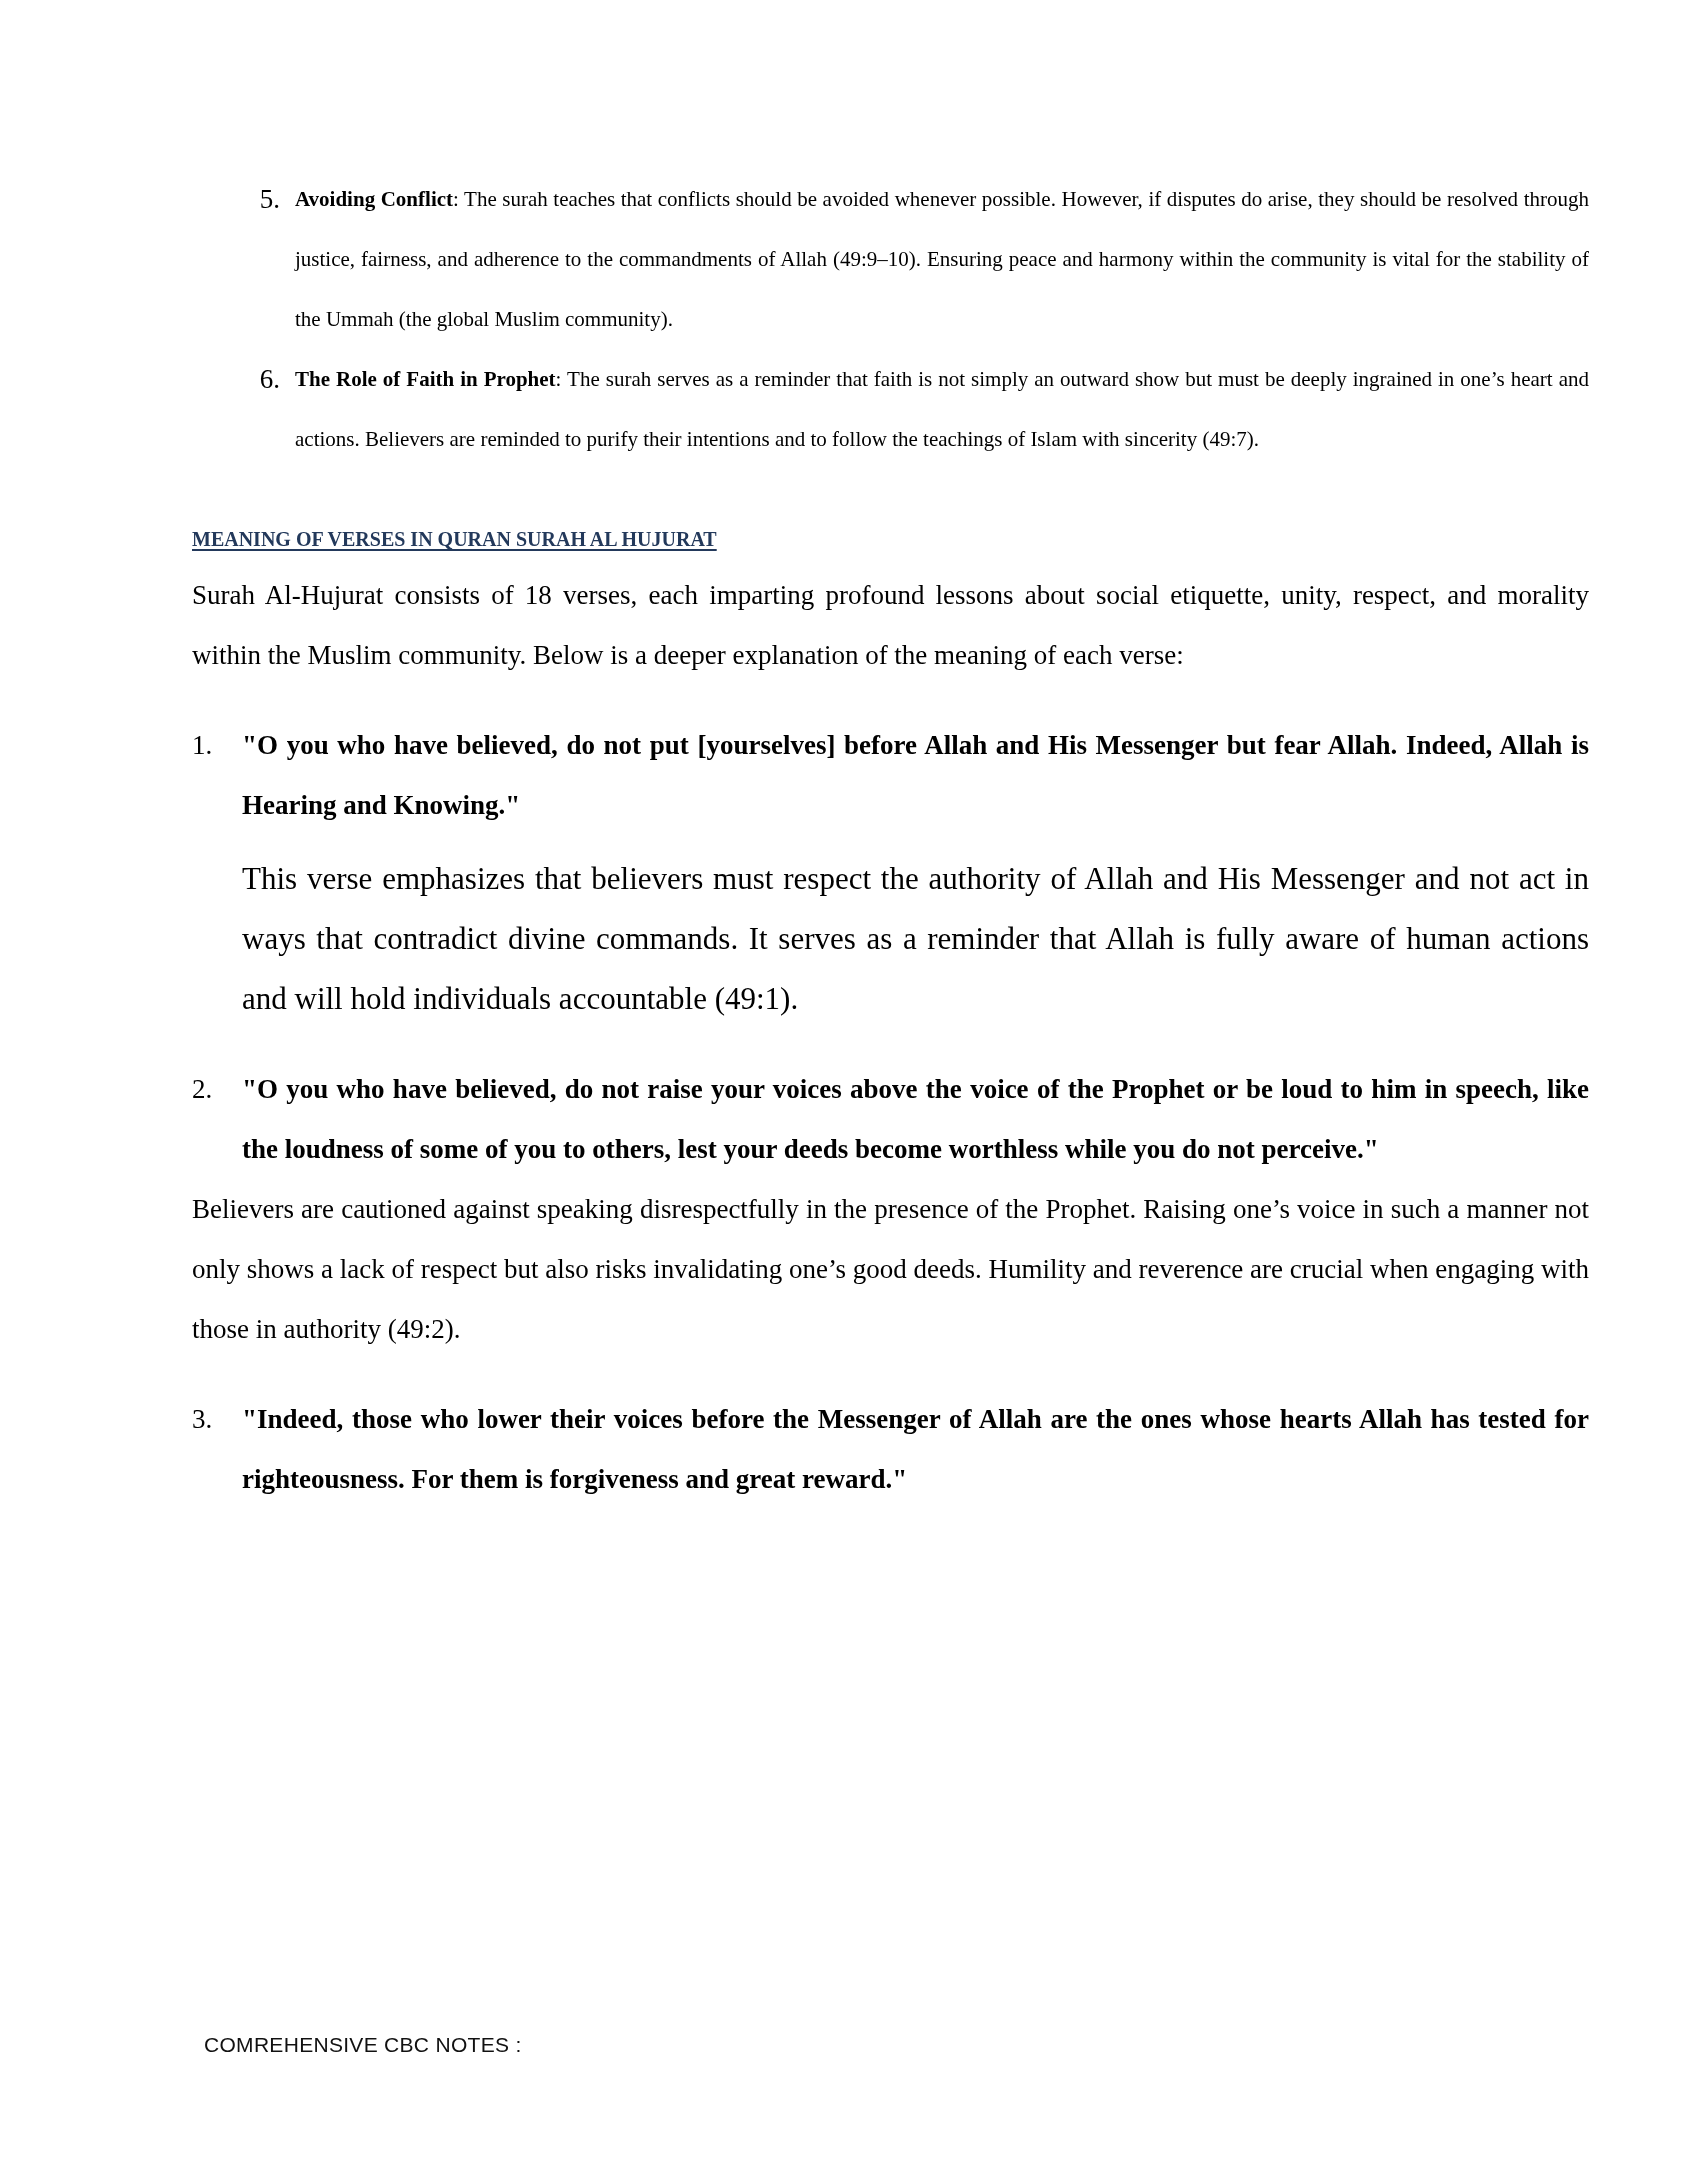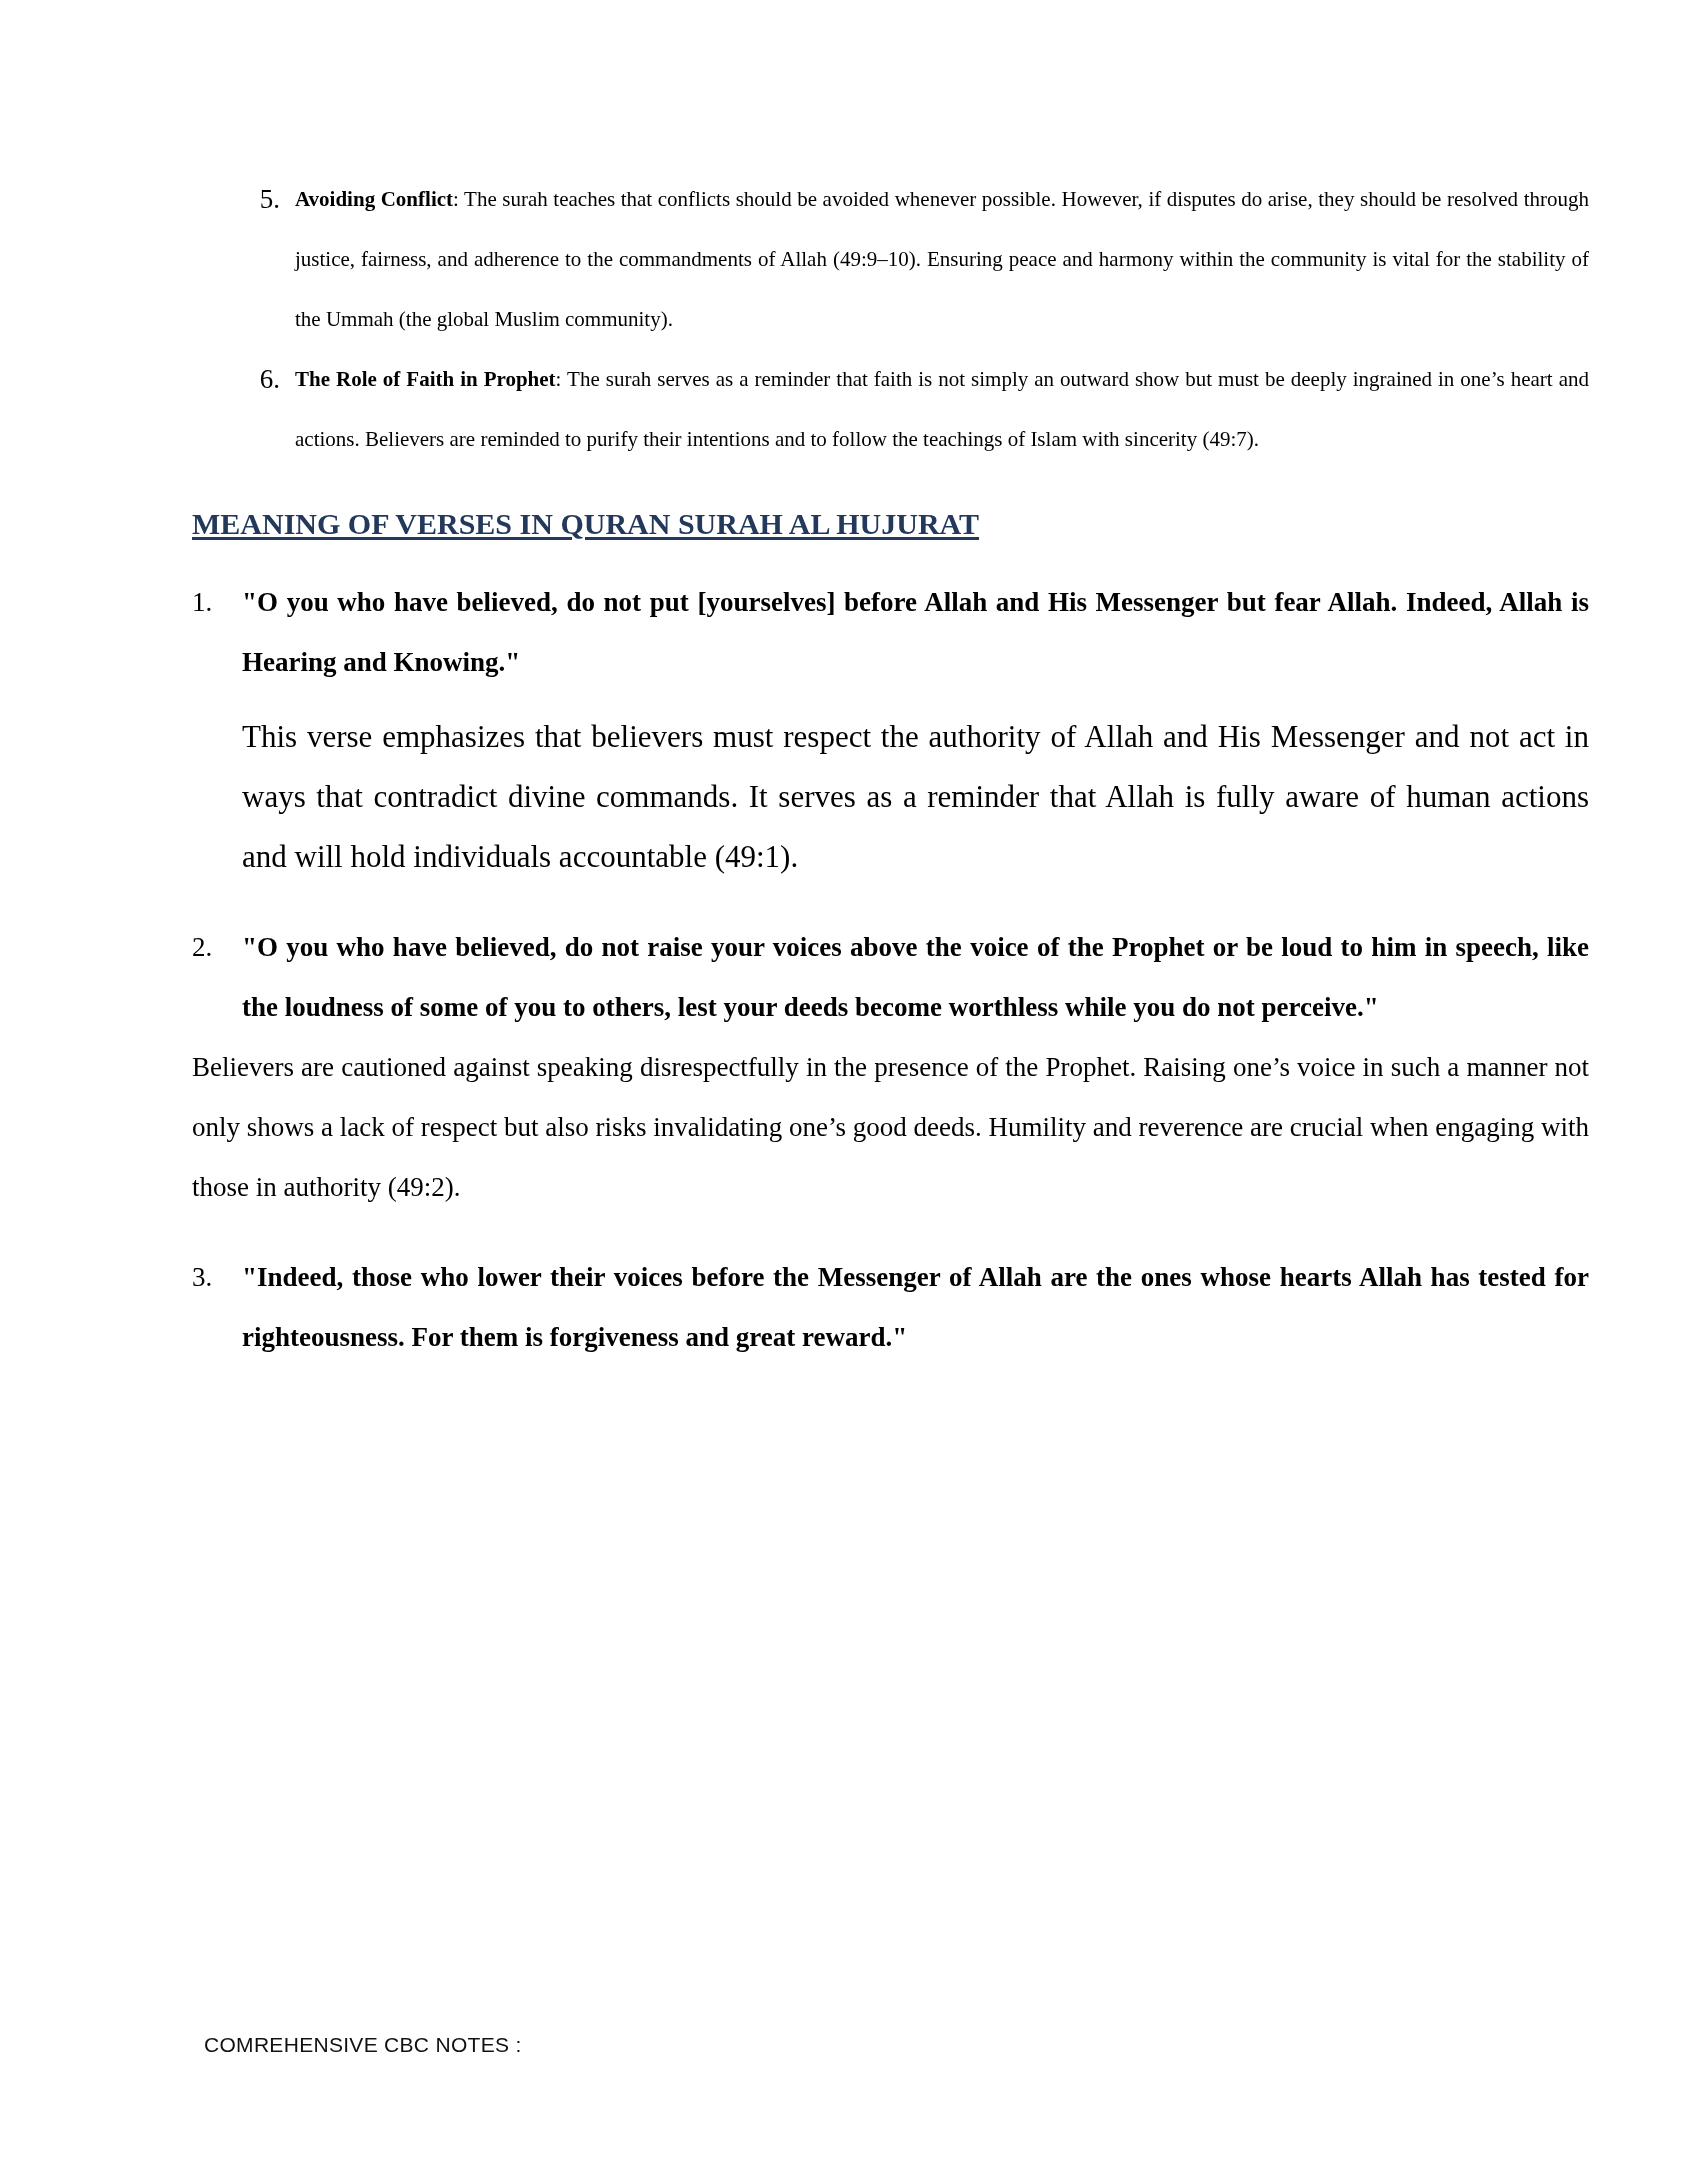--- a/index.html
+++ b/index.html
@@ -50,22 +50,22 @@
     font-size: 21px;
     line-height: 60px;
     text-align: justify;
     text-justify: inter-word;
     hyphens: none;
   }
   ol.top-list > li .li-text b { font-weight: bold; }
 
   
   .section-heading {
-    margin-top: 36px;
-    font-size: 30px;
+    margin-top: 52px;
+    font-size: 20px;
     line-height: 37px;
     font-weight: bold;
     color: #23395B;
     text-decoration: underline;
     text-underline-offset: 3.3px;
     letter-spacing: 0px;
   }
 
   
   p.body {
@@ -140,20 +140,21 @@
         <div class="li-text"><b>Avoiding Conflict</b><span>: </span><span>The surah teaches that conflicts should be avoided whenever possible. However, if disputes do arise, they should be resolved through justice, fairness, and adherence to the commandments of Allah (49:9–10). Ensuring peace and harmony within the community is vital for the stability of the Ummah (the global Muslim community).</span></div>
       </li>
       <li>
         <span class="marker">6.</span>
         <div class="li-text"><b>The Role of Faith in Prophet</b><span>: </span><span>The surah serves as a reminder that faith is not simply an outward show but must be deeply ingrained in one’s heart and actions. Believers are reminded to purify their intentions and to follow the teachings of Islam with sincerity (49:7).</span></div>
       </li>
     </ol>
 
     <div class="section-heading">MEANING OF VERSES IN QURAN SURAH AL HUJURAT</div>
 
+    <p class="body first">Surah Al-Hujurat consists of 18 verses, each imparting profound lessons about social etiquette, unity, respect, and morality within the Muslim community. Below is a deeper explanation of the meaning of each verse:</p>
 
     <ol class="verse-list">
       <li>
         <span class="marker">1.</span>
         <div class="quote">"O you who have believed, do not put [yourselves] before Allah and His Messenger but fear Allah. Indeed, Allah is Hearing and Knowing."</div>
         <div class="explain">This verse emphasizes that believers must respect the authority of Allah and His Messenger and not act in ways that contradict divine commands. It serves as a reminder that Allah is fully aware of human actions and will hold individuals accountable (49:1).</div>
       </li>
       <li>
         <span class="marker">2.</span>
         <div class="quote">"O you who have believed, do not raise your voices above the voice of the Prophet or be loud to him in speech, like the loudness of some of you to others, lest your deeds become worthless while you do not perceive."</div>

